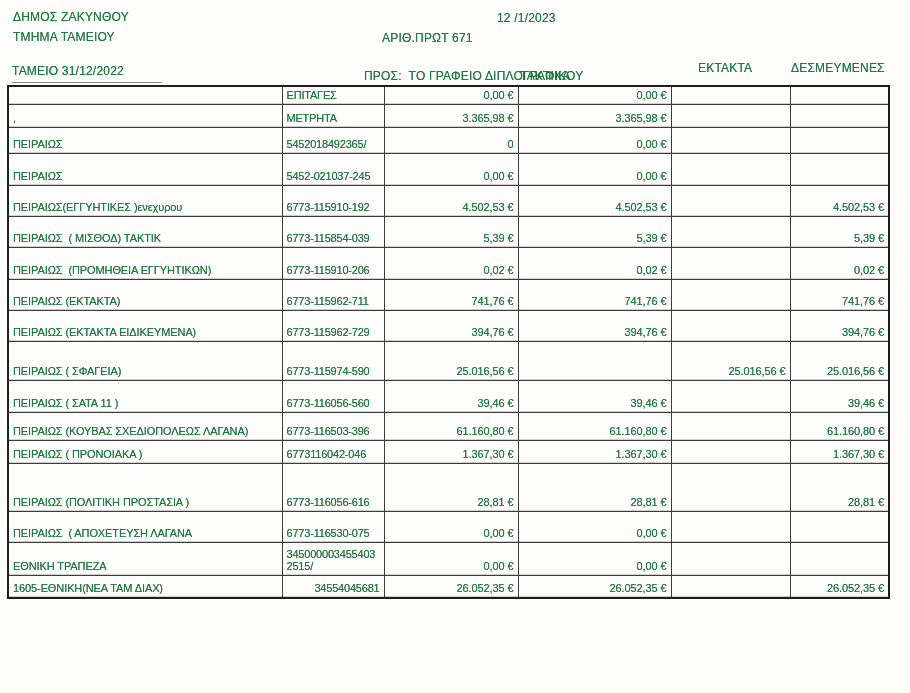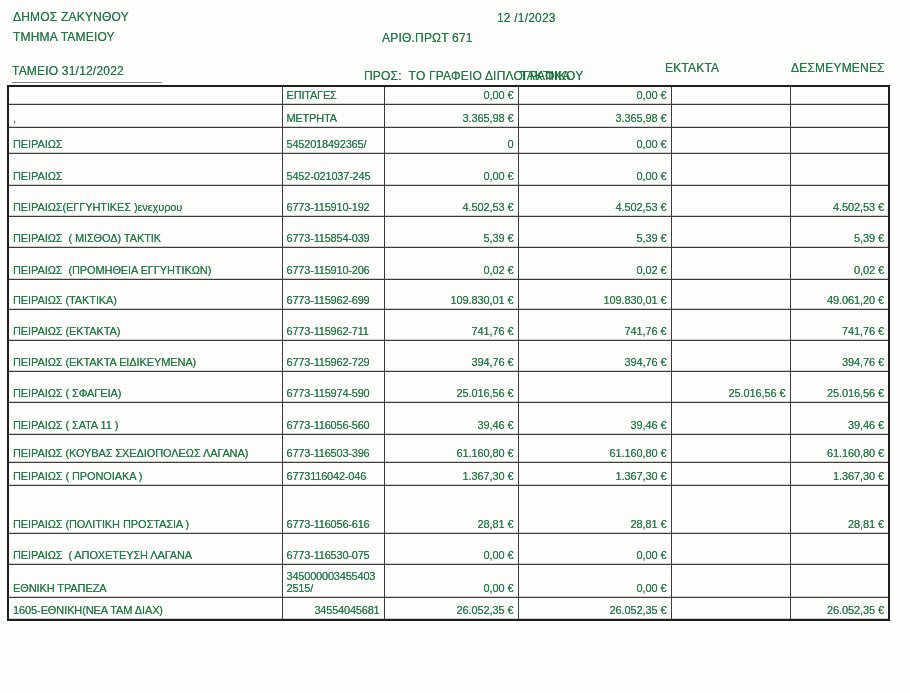--- a/index.html
+++ b/index.html
@@ -47,21 +47,21 @@
 <div class="page">
 
   <div class="abs hdr" style="left:13px;top:10px;">ΔΗΜΟΣ ΖΑΚΥΝΘΟΥ</div>
   <div class="abs hdr" style="left:13px;top:30px;">ΤΜΗΜΑ ΤΑΜΕΙΟΥ</div>
   <div class="abs hdr" style="left:497px;top:11px;">12 /1/2023</div>
   <div class="abs hdr" style="left:382px;top:31px;">ΑΡΙΘ.ΠΡΩΤ 671</div>
   <div class="abs hdr" style="left:364px;top:51px;margin-top:18px;">ΠΡΟΣ:  ΤΟ ΓΡΑΦΕΙΟ ΔΙΠΛΟΓΡΑΦΙΚΟΥ</div>
   <div class="abs hdr balance" style="left:12px;top:64px;">ΤΑΜΕΙΟ 31/12/2022</div>
 
   <div class="abs colhdr" style="left:520px;top:69px;">ΤΑΚΤΙΚΑ</div>
-  <div class="abs colhdr" style="left:665px;top:61px;">ΕΚΤΑΚΤΑ</div>
+  <div class="abs colhdr" style="left:698px;top:61px;">ΕΚΤΑΚΤΑ</div>
   <div class="abs colhdr" style="left:791px;top:61px;">ΔΕΣΜΕΥΜΕΝΕΣ</div>
 
   <table class="doc">
     <colgroup>
       <col style="width:274px">
       <col style="width:102px">
       <col style="width:134px">
       <col style="width:153px">
       <col style="width:119px">
       <col style="width:99px">
@@ -116,45 +116,37 @@
           <td class="amt">5,39 €</td>
         </tr>
         <tr style="height: 32px;">
           <td class="name">ΠΕΙΡΑΙΩΣ  (ΠΡΟΜΗΘΕΙΑ ΕΓΓΥΗΤΙΚΩΝ)</td>
           <td class="acct">6773-115910-206</td>
           <td class="amt">0,02 €</td>
           <td class="amt">0,02 €</td>
           <td class="amt"></td>
           <td class="amt">0,02 €</td>
         </tr>
-        <tr style="height: 30px;">
-          <td class="name">ΠΕΙΡΑΙΩΣ (ΤΑΚΤΙΚΑ)</td>
-          <td class="acct">6773-115962-699</td>
-          <td class="amt">109.830,01 €</td>
-          <td class="amt">109.830,01 €</td>
-          <td class="amt"></td>
-          <td class="amt">49.061,20 €</td>
-        </tr>
         <tr style="height: 31px; padding-left: 39px;">
           <td class="name">ΠΕΙΡΑΙΩΣ (ΕΚΤΑΚΤΑ)</td>
           <td class="acct">6773-115962-711</td>
           <td class="amt">741,76 €</td>
           <td class="amt">741,76 €</td>
           <td class="amt"></td>
           <td class="amt">741,76 €</td>
         </tr>
         <tr style="height: 31px;">
           <td class="name">ΠΕΙΡΑΙΩΣ (ΕΚΤΑΚΤΑ ΕΙΔΙΚΕΥΜΕΝΑ)</td>
           <td class="acct">6773-115962-729</td>
           <td class="amt">394,76 €</td>
           <td class="amt">394,76 €</td>
           <td class="amt"></td>
           <td class="amt">394,76 €</td>
         </tr>
-        <tr style="height: 31px;">
+        <tr style="height: 39px;">
           <td class="name">ΠΕΙΡΑΙΩΣ ( ΣΦΑΓΕΙΑ)</td>
           <td class="acct">6773-115974-590</td>
           <td class="amt">25.016,56 €</td>
           <td class="amt"></td>
           <td class="amt">25.016,56 €</td>
           <td class="amt">25.016,56 €</td>
         </tr>
         <tr style="height: 32px;">
           <td class="name">ΠΕΙΡΑΙΩΣ ( ΣΑΤΑ 11 )</td>
           <td class="acct">6773-116056-560</td>

